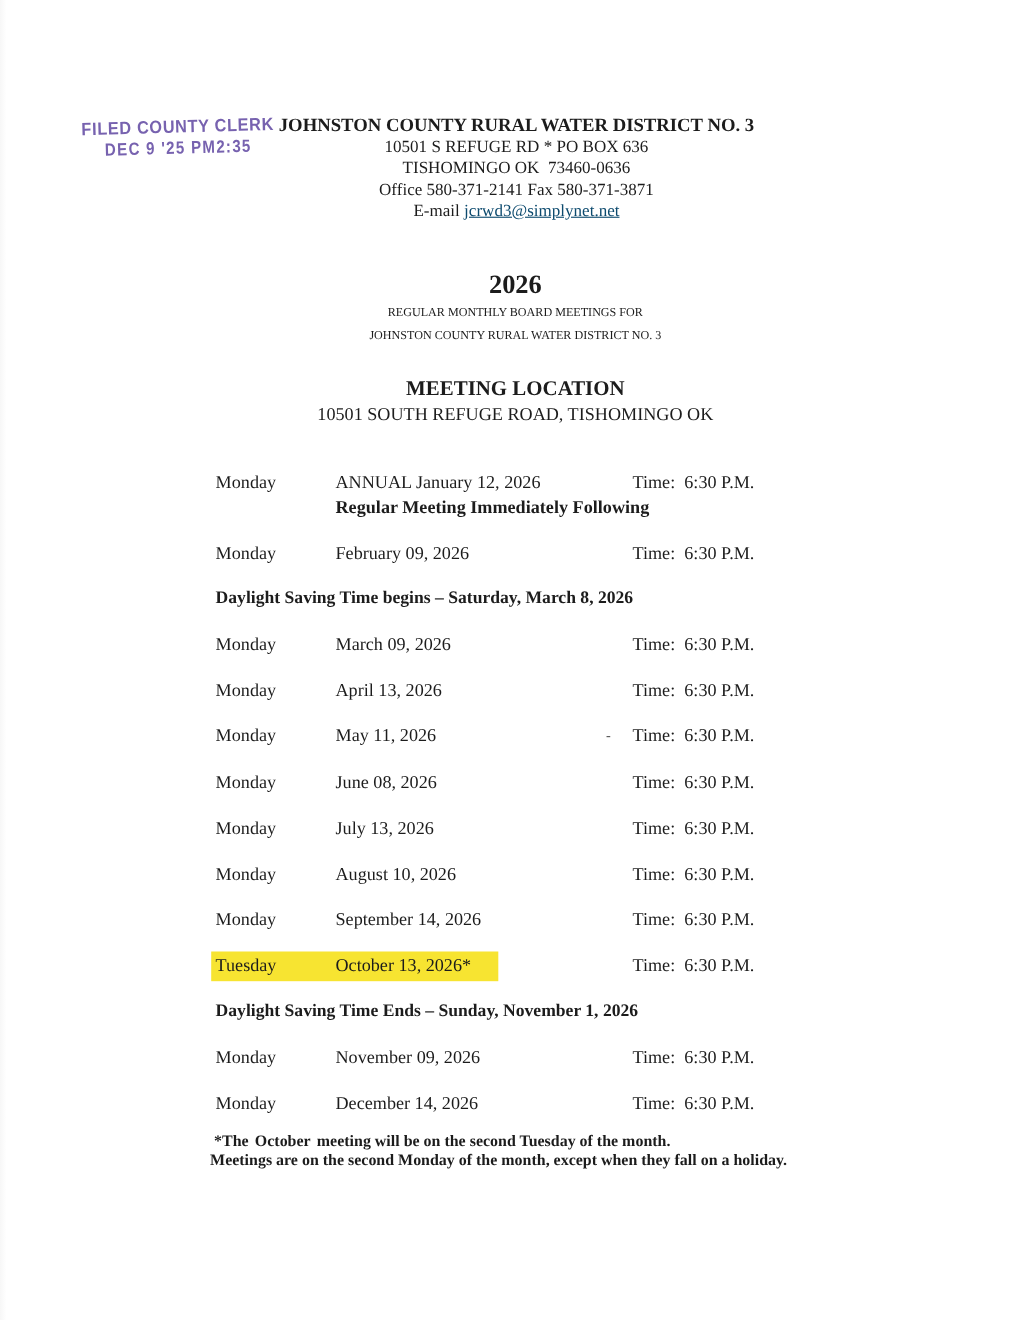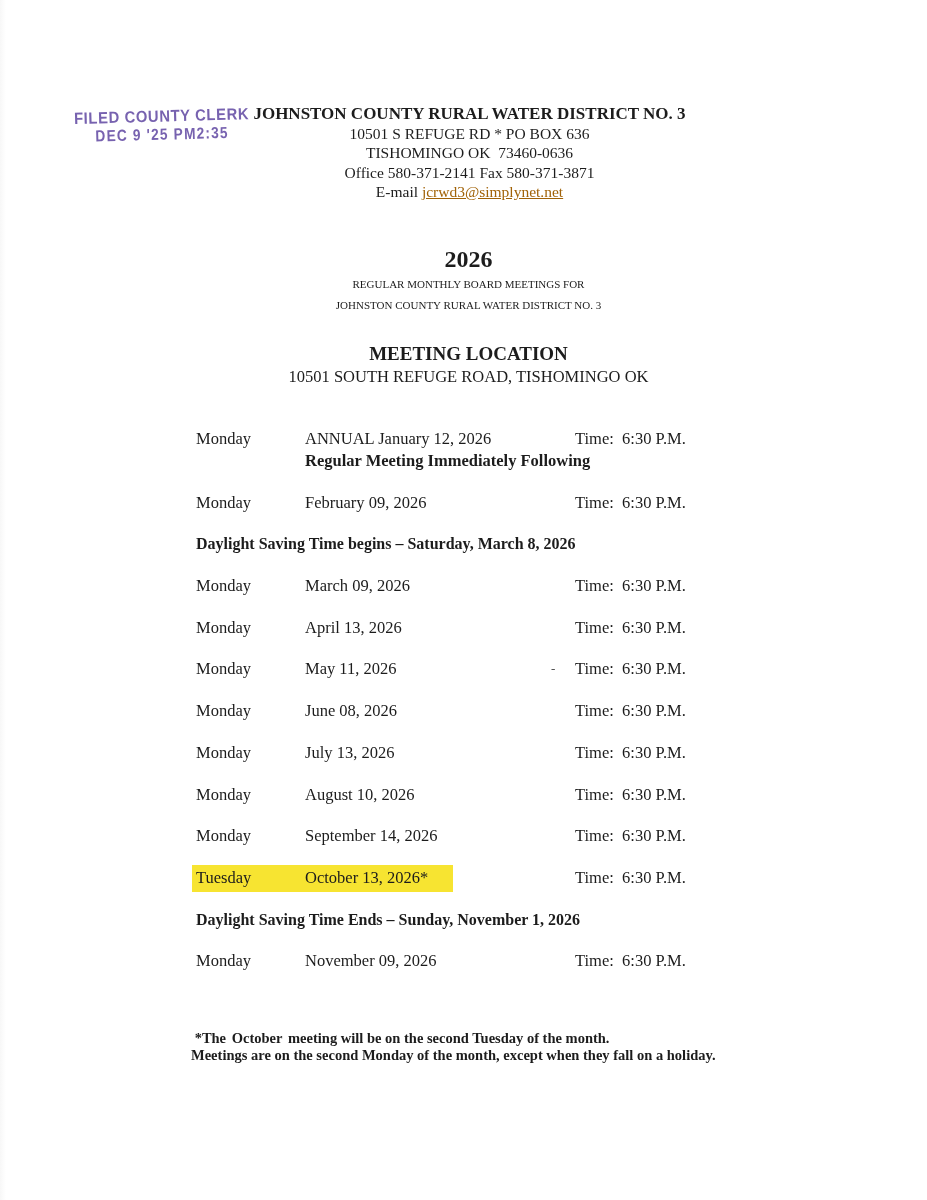--- a/index.html
+++ b/index.html
@@ -75,21 +75,21 @@
   <div class="stamp" style="color: rgb(108, 85, 169);">
     <div class="stamp-line1">FILED COUNTY CLERK</div>
     <div class="stamp-line2">DEC 9 '25 PM2:35</div>
   </div>
 
   <div class="header">
     <div class="h-title">JOHNSTON COUNTY RURAL WATER DISTRICT NO. 3</div>
     <div class="h-line">10501 S REFUGE RD * PO BOX 636</div>
     <div class="h-line">TISHOMINGO OK  73460-0636</div>
     <div class="h-line">Office 580-371-2141 Fax 580-371-3871</div>
-    <div class="h-line"><span>E-mail </span><a class="email-link" style="color: #a16207;">jcrwd3@simplynet.net</a></div>
+    <div class="h-line"><span>E-mail </span><a class="email-link" style="color: #0c4a6e;">jcrwd3@simplynet.net</a></div>
   </div>
 
   <div class="notice">
     <div class="n-year">2026</div>
     <div class="n-line">REGULAR MONTHLY BOARD MEETINGS FOR</div>
     <div class="n-line">JOHNSTON COUNTY RURAL WATER DISTRICT NO. 3</div>
   </div>
 
   <div class="location">
     <div class="l-title">MEETING LOCATION</div>
@@ -104,20 +104,21 @@
       <div class="meeting-row"><span class="col-day">Monday</span><span class="col-date">March 09, 2026</span><span class="col-time">Time:  6:30 P.M.</span></div>
       <div class="meeting-row"><span class="col-day">Monday</span><span class="col-date">April 13, 2026</span><span class="col-time">Time:  6:30 P.M.</span></div>
       <div class="meeting-row"><span class="col-day">Monday</span><span class="col-date">May 11, 2026</span><span class="col-time">Time:  6:30 P.M.</span><span class="stray-mark">-</span></div>
       <div class="meeting-row"><span class="col-day">Monday</span><span class="col-date">June 08, 2026</span><span class="col-time">Time:  6:30 P.M.</span></div>
       <div class="meeting-row"><span class="col-day">Monday</span><span class="col-date">July 13, 2026</span><span class="col-time">Time:  6:30 P.M.</span></div>
       <div class="meeting-row"><span class="col-day">Monday</span><span class="col-date">August 10, 2026</span><span class="col-time">Time:  6:30 P.M.</span></div>
       <div class="meeting-row"><span class="col-day">Monday</span><span class="col-date">September 14, 2026</span><span class="col-time">Time:  6:30 P.M.</span></div>
       <div class="meeting-row highlight"><span class="col-day">Tuesday</span><span class="col-date">October 13, 2026*</span><span class="col-time">Time:  6:30 P.M.</span></div>
       <div class="dst-note">Daylight Saving Time Ends – Sunday, November 1, 2026</div>
       <div class="meeting-row"><span class="col-day">Monday</span><span class="col-date">November 09, 2026</span><span class="col-time">Time:  6:30 P.M.</span></div>
+      <div class="meeting-row"><span class="col-day">Monday</span><span class="col-date">December 14, 2026</span><span class="col-time">Time:  6:30 P.M.</span></div>
     </div>
 
   <div class="footnote">
     <div class="fn-line"><span> *The </span><span class="fn-hl">October</span><span> meeting will be on the second Tuesday of the month.</span></div>
     <div class="fn-line">Meetings are on the second Monday of the month, except when they fall on a holiday.</div>
   </div>
 
 </div>
 
 </body></html>

